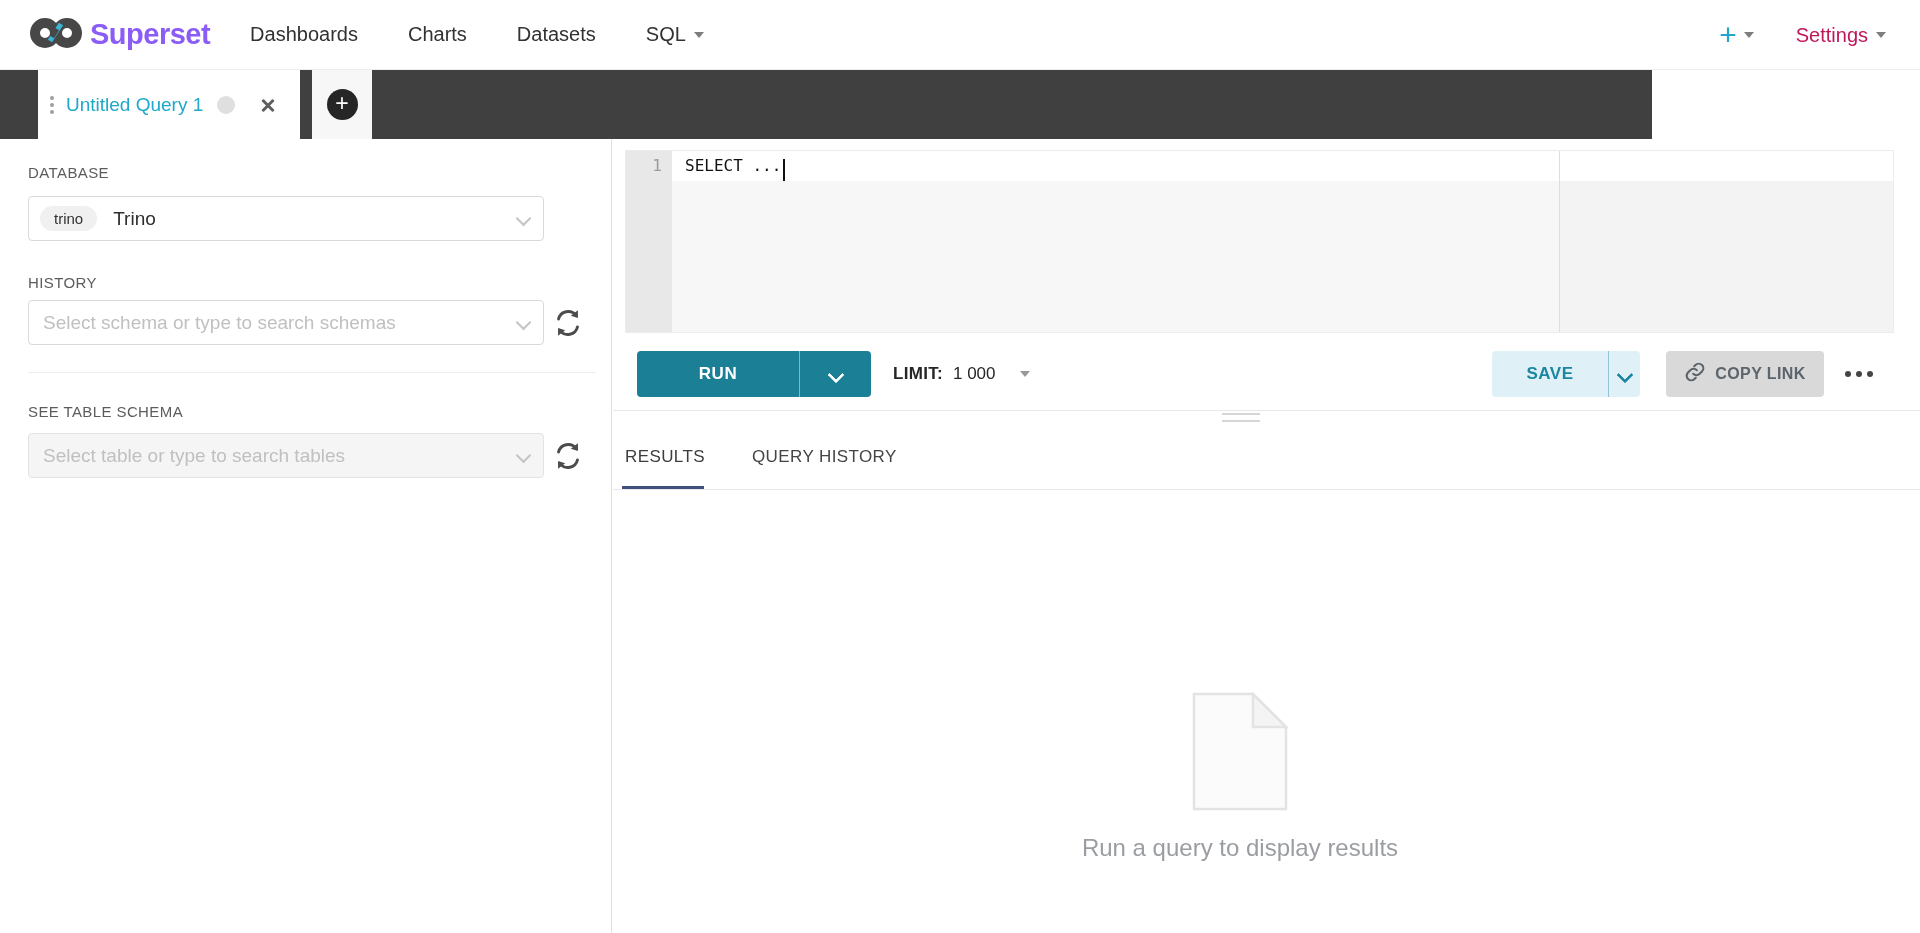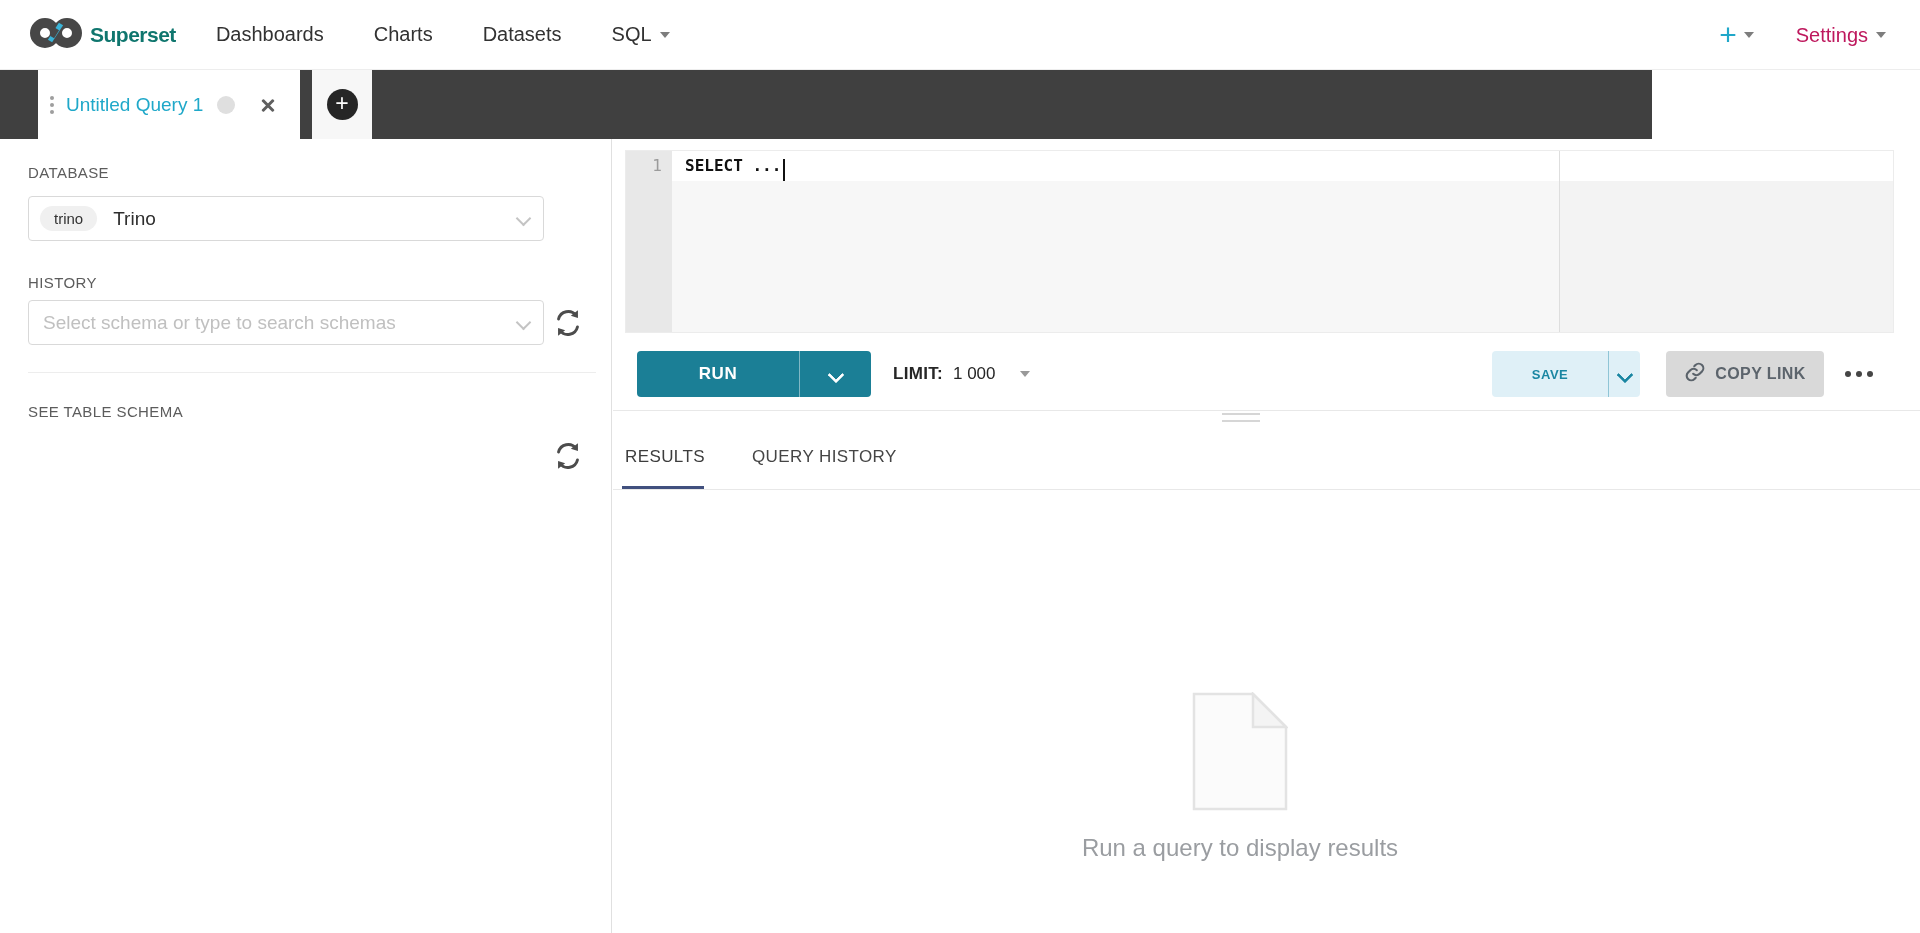--- a/index.html
+++ b/index.html
@@ -4,21 +4,21 @@
 <style>
   * { margin:0; padding:0; box-sizing:border-box; }
   html,body { width:1920px; height:933px; }
   body { font-family:"Liberation Sans", sans-serif; background:#fff; overflow:hidden; }
   .screen { position:relative; width:1920px; height:933px; background:#fff; }
 
   
   .header { position:absolute; left:0; top:0; width:1920px; height:70px; background:#fff;
             border-bottom:1px solid #ededed; display:flex; align-items:center; z-index:5; }
   .logo-group { display:flex; align-items:center; margin-left:30px; cursor:pointer; }
-  .brand { font-size:21px; font-weight:700; color:#0f766e; letter-spacing:-0.5px; margin-left:8px; }
+  .brand { font-size:29px; font-weight:700; color:#8b5cf6; letter-spacing:-0.5px; margin-left:8px; }
   .nav { display:flex; align-items:flex-end; margin-left:40px; gap:50px; }
   .nav-item { font-size:20px; color:#323232; cursor:pointer; display:flex; align-items:center; gap:8px; }
   .header-right { position:absolute; right:34px; top:0; height:70px; display:flex; align-items:center; gap:42px; }
   .plus-group { display:flex; align-items:center; gap:7px; cursor:pointer; }
   .plus-glyph { color:#20a7c9; font-size:30px; font-weight:400; line-height:1; }
   .settings-group { display:flex; align-items:center; gap:8px; cursor:pointer; font-size:20px; color:#be185d; }
   .caret-down { width:0; height:0; border-left:5px solid transparent; border-right:5px solid transparent;
                 border-top:6px solid #7d7d7d; display:inline-block; }
 
   
@@ -58,21 +58,21 @@
   
   .editor { position:absolute; left:625px; top:150px; width:1269px; height:183px; background:#f7f7f7;
             border:1px solid #ececec; }
   .gutter { position:absolute; left:0; top:0; width:46px; height:100%; background:#e8e8e8; }
   .line-num { position:absolute; right:10px; top:0; height:30px; line-height:30px;
               font-family:"DejaVu Sans Mono", monospace; font-size:16px; color:#9b9b9b; }
   .margin-zone { position:absolute; left:933px; top:0; width:334px; height:100%; background:#f3f3f3; }
   .active-line { position:absolute; left:46px; top:0; right:0; height:30px; background:#fff; }
   .print-margin { position:absolute; left:933px; top:0; width:1px; height:100%; background:#dedede; }
   .code-line { position:absolute; left:59px; top:0; height:30px; line-height:30px; display:flex; align-items:flex-end;
-               font-family:"DejaVu Sans Mono", monospace; font-weight:700; font-size:16px; color:#111; }
+               font-family:"DejaVu Sans Mono", monospace; font-weight:400; font-size:16px; color:#111; }
   .cursor { width:2px; height:22px; background:#111; margin-left:2px; }
 
   
   .run-btn { position:absolute; left:637px; top:351px; width:234px; height:46px; background:#1b7f96;
              border-radius:4px; display:flex; cursor:pointer; }
   .run-main { width:163px; display:flex; align-items:center; justify-content:center; color:#fff;
               font-size:17px; font-weight:700; letter-spacing:0.6px; border-right:1px solid rgba(255,255,255,0.45); }
   .run-caret { flex:1; display:flex; align-items:center; justify-content:center; }
   .chev { width:13px; height:13px; position:relative; }
   .chev::before { content:""; position:absolute; left:1px; top:1px; width:9px; height:9px;
@@ -80,21 +80,21 @@
   .chev.teal::before { border-color:#1a86a2; }
   .limit-group { position:absolute; left:893px; top:351px; height:46px; display:flex; align-items:center;
                  gap:10px; cursor:pointer; }
   .limit-label { font-size:17px; font-weight:700; color:#262626; letter-spacing:0.3px; }
   .limit-value { font-size:17px; color:#262626; }
   .limit-caret { width:0; height:0; border-left:5px solid transparent; border-right:5px solid transparent;
                  border-top:6px solid #999; margin-left:14px; }
   .save-btn { position:absolute; left:1492px; top:351px; width:148px; height:46px; background:#dff0f7;
               border-radius:4px; display:flex; cursor:pointer; }
   .save-main { width:117px; display:flex; align-items:center; justify-content:center; color:#1a86a2;
-               font-size:13px; font-weight:700; letter-spacing:0.5px; border-right:1px solid #8fc5d6; }
+               font-size:17px; font-weight:700; letter-spacing:0.5px; border-right:1px solid #8fc5d6; }
   .save-caret { flex:1; display:flex; align-items:center; justify-content:center; }
   .copy-btn { position:absolute; left:1666px; top:351px; width:158px; height:46px; background:#d9d9d9;
               border-radius:4px; display:flex; align-items:center; justify-content:center; gap:9px; cursor:pointer; }
   .copy-label { font-size:16px; font-weight:700; color:#5c646c; letter-spacing:0.4px; }
   .more-dots { position:absolute; left:1845px; top:368px; width:40px; height:12px; display:flex;
                align-items:center; gap:5px; cursor:pointer; }
   .more-dots i { width:6px; height:6px; border-radius:50%; background:#454545; }
   .toolbar-border { position:absolute; left:613px; top:410px; width:1307px; height:1px; background:#e8e8e8; }
 
   
@@ -197,20 +197,24 @@
           <path d="M18.7 14.7a7 7 0 0 1-12.4 2.6"></path>
         </g>
         <path fill="#4c4c4c" d="M19 3v5.4l-5-1.5z"></path>
         <path fill="#4c4c4c" d="M5 21v-5.4l5 1.5z"></path>
       </svg>
     </div>
 
     <div class="panel-divider"></div>
 
     <div class="fld-label" style="top:264px;">SEE TABLE SCHEMA</div>
+    <div class="select disabled" style="top:294px;">
+      <span class="placeholder">Select table or type to search tables</span>
+      <span class="sel-chevron"></span>
+    </div>
     <div class="refresh-btn" style="top:300px;">
       <svg width="34" height="34" viewBox="0 0 24 24">
         <g fill="none" stroke="#4c4c4c" stroke-width="2" stroke-linecap="round">
           <path d="M5.3 9.3a7 7 0 0 1 12.4-2.6"></path>
           <path d="M18.7 14.7a7 7 0 0 1-12.4 2.6"></path>
         </g>
         <path fill="#4c4c4c" d="M19 3v5.4l-5-1.5z"></path>
         <path fill="#4c4c4c" d="M5 21v-5.4l5 1.5z"></path>
       </svg>
     </div>

